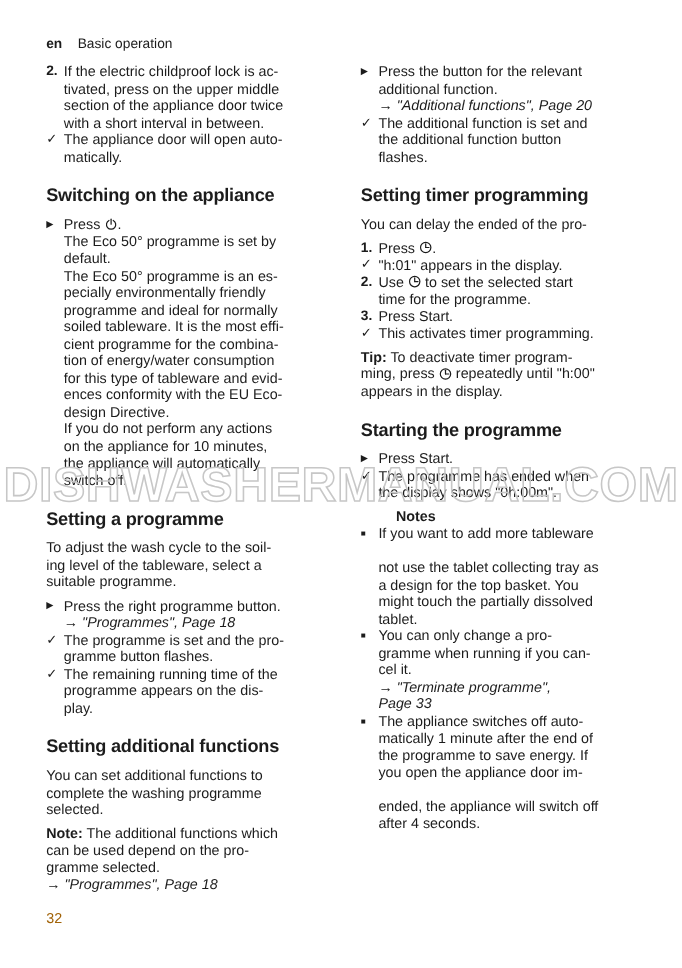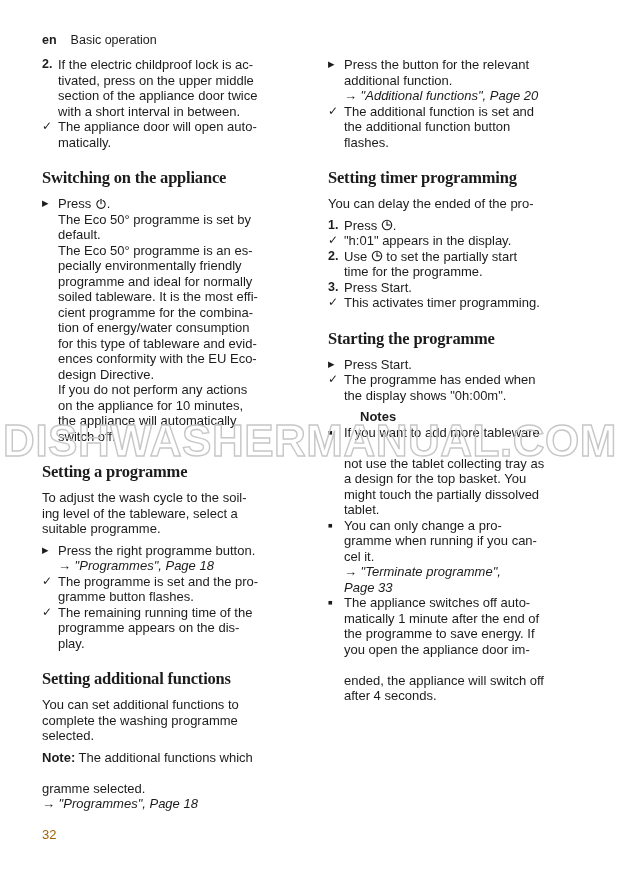--- a/index.html
+++ b/index.html
@@ -7,21 +7,21 @@
     width:620px;height:880px;position:relative;background:#ffffff;
     font-family:"Liberation Sans","DejaVu Sans",sans-serif;
     color:#1c1c1c;overflow:hidden;
     -webkit-font-smoothing:antialiased;
   }
   .header{position:absolute;top:33px;left:42px;font-size:12.5px;line-height:14px;}
   .header .lang{font-weight:bold;margin-right:14px;text-align:center;}
   .content{position:absolute;top:57px;left:42px;display:flex;gap:18px;font-size:13px;line-height:15.5px;}
   .col{width:268px;}
   .col > *:first-child{margin-top:0;}
-  .h2{font-size:16.5px;font-weight:bold;line-height:18px;margin:19px 0 9px;letter-spacing:-0.2px;font-family:Liberation Serif, serif;}
+  .h2{font-size:16.5px;font-weight:bold;line-height:18px;margin:19px 0 9px;letter-spacing:-0.2px;}
   .h3{font-size:13px;font-weight:bold;margin:6px 0 0;padding-left:32px;}
   .p{margin:6px 0 0;}
   .item{display:flex;margin:6px 0 0;}
   .item + .item{margin-top:0;}
   .h3 + .item{margin-top:0;}
   .marker{flex:0 0 16px;width:16px;}
   .m-arrow{font-size:8.5px;line-height:15.5px;}
   .m-check{font-size:12px;line-height:15.5px;}
   .m-square{font-size:7.5px;line-height:15.5px;}
   .m-num{font-weight:bold;font-size:12.5px;line-height:15.5px;}
@@ -70,21 +70,21 @@
       <div class="item">
         <span class="marker m-check">✓</span>
         <div class="ibody"><span>The programme is set and the pro-</span><br><span>gramme button flashes.</span></div>
       </div>
       <div class="item">
         <span class="marker m-check">✓</span>
         <div class="ibody"><span>The remaining running time of the</span><br><span>programme appears on the dis-</span><br><span>play.</span></div>
       </div>
       <div class="h2">Setting additional functions</div>
       <p class="p"><span>You can set additional functions to</span><br><span>complete the washing programme</span><br><span>selected.</span></p>
-      <p class="p"><span class="b">Note:</span><span> The additional functions which</span><br><br><span>gramme selected.</span><br><span class="i">→ "Programmes", Page 18</span></p>
+      <p class="p"><span class="b">Note:</span><span> The additional functions which</span><br><span>can be used depend on the pro-</span><br><span>gramme selected.</span><br><span class="i">→ "Programmes", Page 18</span></p>
     </div>
   <div class="col">
       <div class="item">
         <span class="marker m-arrow">▶</span>
         <div class="ibody"><span>Press the button for the relevant</span><br><span>additional function.</span><br><span class="i">→ "Additional functions", Page 20</span></div>
       </div>
       <div class="item">
         <span class="marker m-check">✓</span>
         <div class="ibody"><span>The additional function is set and</span><br><span>the additional function button</span><br><span>flashes.</span></div>
       </div>
@@ -101,30 +101,35 @@
       <div class="item">
         <span class="marker m-check">✓</span>
         <div class="ibody"><span>"h:01" appears in the display.</span></div>
       </div>
       <div class="item">
         <span class="marker m-num">2.</span>
         <div class="ibody"><span>Use </span><svg viewBox="0 0 24 24" class="inline-icon">
             <circle cx="12" cy="12" r="9.4"></circle>
             <path d="M12 12 L12 5.4"></path>
             <path d="M12 12 L18 12"></path>
-          </svg><span> to set the partially start</span><br><span>time for the programme.</span></div>
+          </svg><span> to set the selected start</span><br><span>time for the programme.</span></div>
       </div>
       <div class="item">
         <span class="marker m-num">3.</span>
         <div class="ibody"><span>Press Start.</span></div>
       </div>
       <div class="item">
         <span class="marker m-check">✓</span>
         <div class="ibody"><span>This activates timer programming.</span></div>
       </div>
+      <p class="p"><span class="b">Tip:</span><span> To deactivate timer program-</span><br><span>ming, press </span><svg viewBox="0 0 24 24" class="inline-icon">
+          <circle cx="12" cy="12" r="9.4"></circle>
+          <path d="M12 12 L12 5.4"></path>
+          <path d="M12 12 L18 12"></path>
+        </svg><span> repeatedly until "h:00"</span><br><span>appears in the display.</span></p>
       <div class="h2">Starting the programme</div>
       <div class="item">
         <span class="marker m-arrow">▶</span>
         <div class="ibody"><span>Press Start.</span></div>
       </div>
       <div class="item">
         <span class="marker m-check">✓</span>
         <div class="ibody"><span>The programme has ended when</span><br><span>the display shows "0h:00m".</span></div>
       </div>
       <div class="h3">Notes</div>

